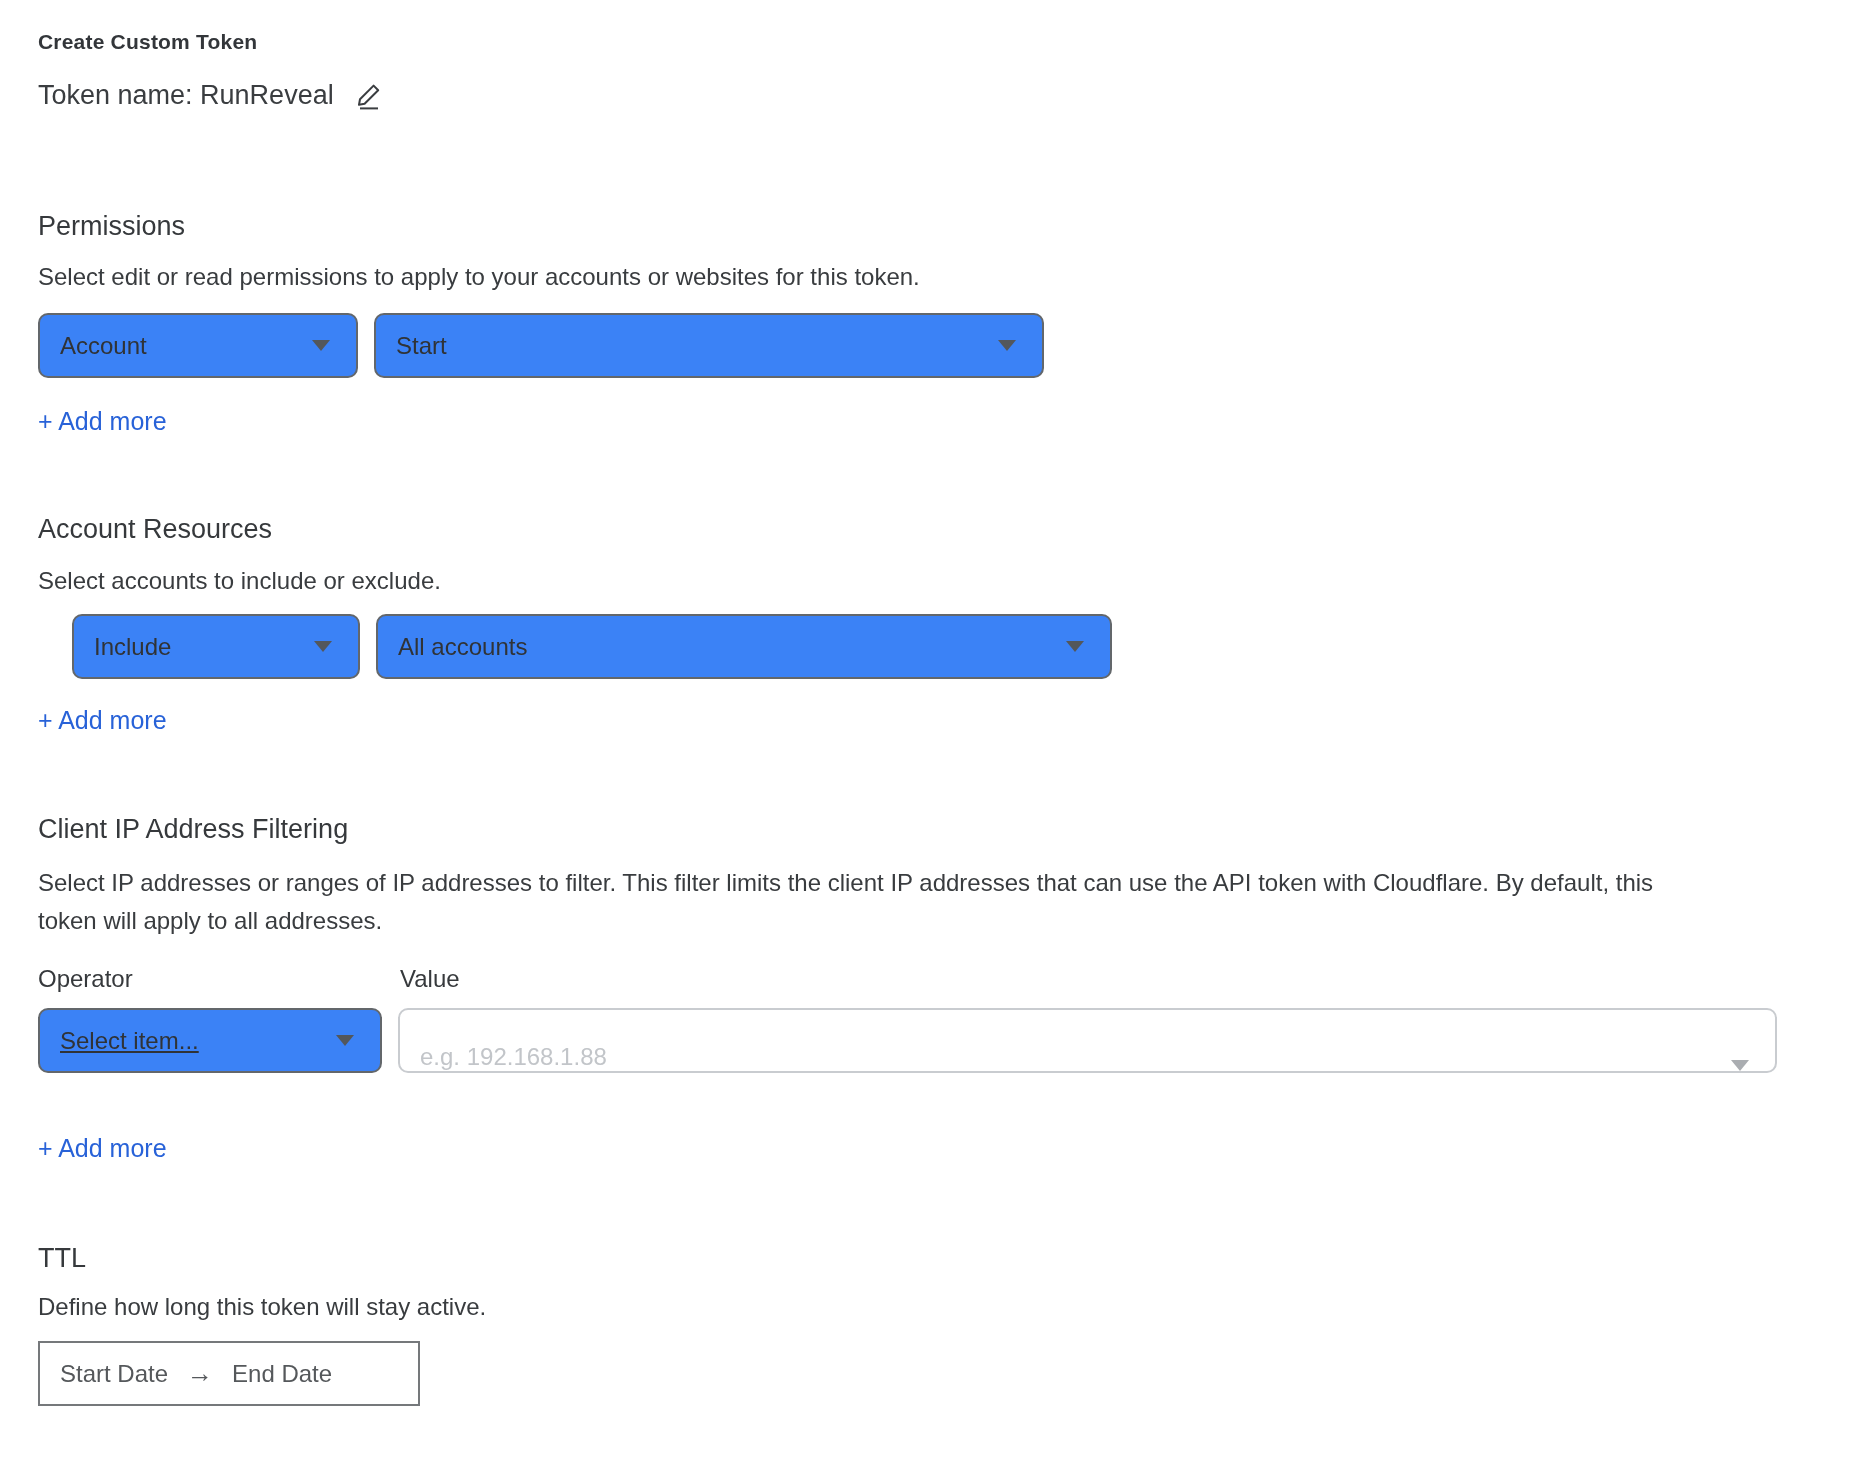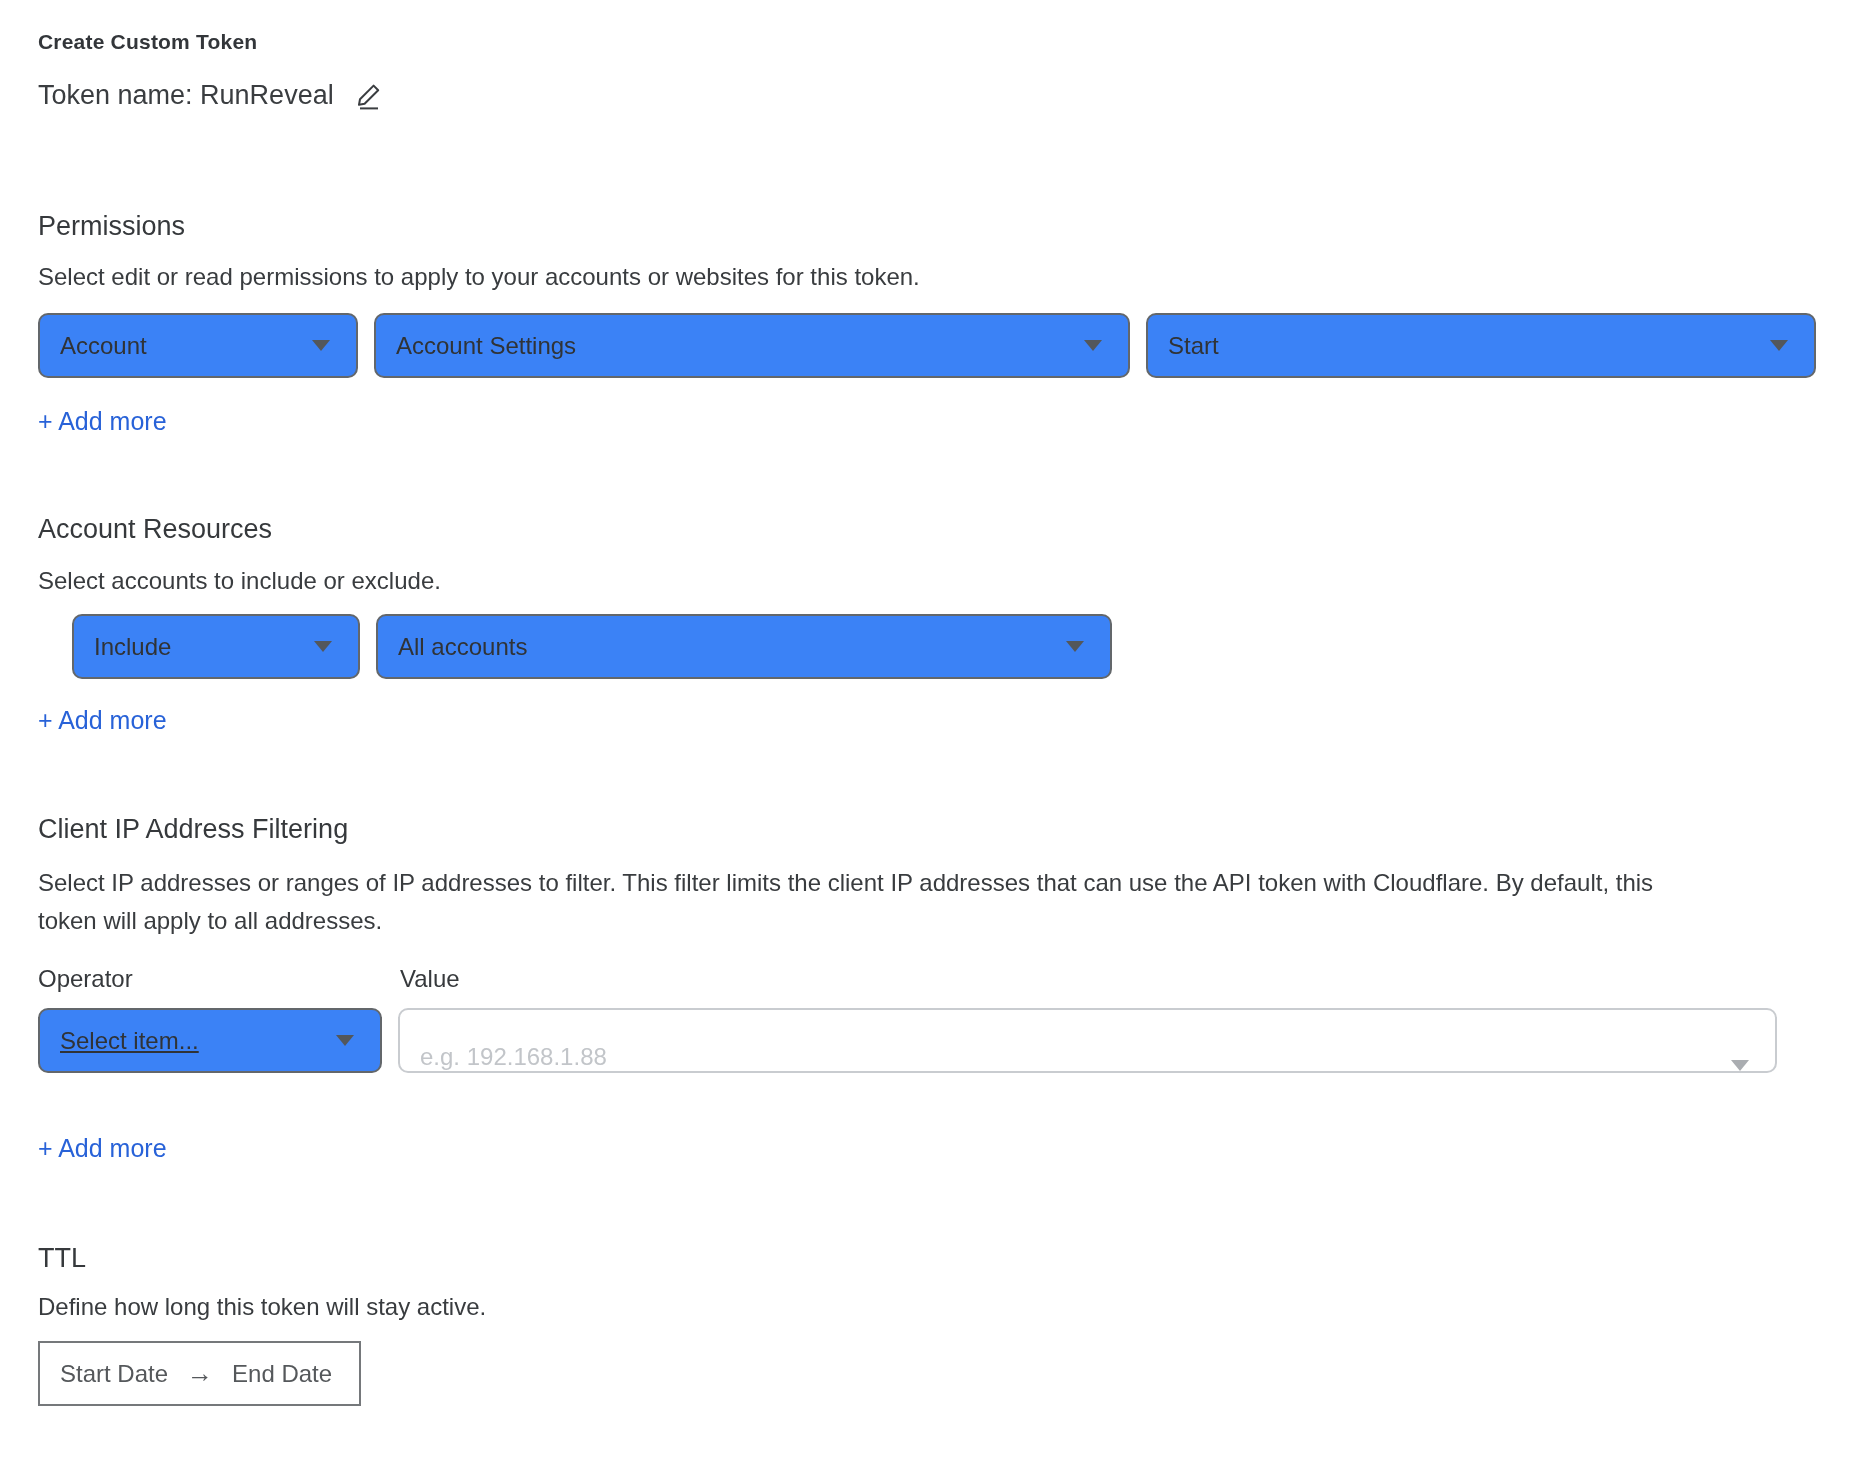--- a/index.html
+++ b/index.html
@@ -99,21 +99,21 @@
     outline: none;
     flex: 1 1 auto;
     font-size: 24px;
     font-family: inherit;
     color: #303336;
     background: transparent;
   }
   .value-wrap input::placeholder { color: #c2c5c9; opacity: 1; }
 
   .ttl-box {
-    width: 323px;
+    width: 382px;
     height: 65px;
     border: 2px solid #75787b;
     display: flex;
     align-items: center;
     gap: 19px;
     padding: 0 20px;
     font-size: 24px;
     color: #55585b;
     cursor: pointer;
     background: #fff;
@@ -150,24 +150,20 @@
 </div>
 
 <section data-name="permissions-section">
   <div class="sec-h mb16" data-name="permissions-heading">Permissions</div>
   <div class="desc mb17" data-name="permissions-description">Select edit or read permissions to apply to your accounts or websites for this token.</div>
   <div class="select-row mb27" data-name="permissions-select-row">
     <div class="sel w-scope" data-name="permission-scope-select">
       <span data-name="permission-scope-value">Account</span>
       <span class="chev" data-name="chevron-down-icon"></span>
     </div>
-    <div class="sel w-group" data-name="permission-group-select">
-      <span data-name="permission-group-value">Account Settings</span>
-      <span class="chev" data-name="chevron-down-icon"></span>
-    </div>
     <div class="sel w-access" data-name="permission-access-select">
       <span data-name="permission-access-value">Start</span>
       <span class="chev" data-name="chevron-down-icon"></span>
     </div>
   </div>
   <a class="addmore mb77" data-name="permissions-add-more-link">+ Add more</a>
 </section>
 
 <section data-name="account-resources-section">
   <div class="sec-h mb17" data-name="account-resources-heading">Account Resources</div>

